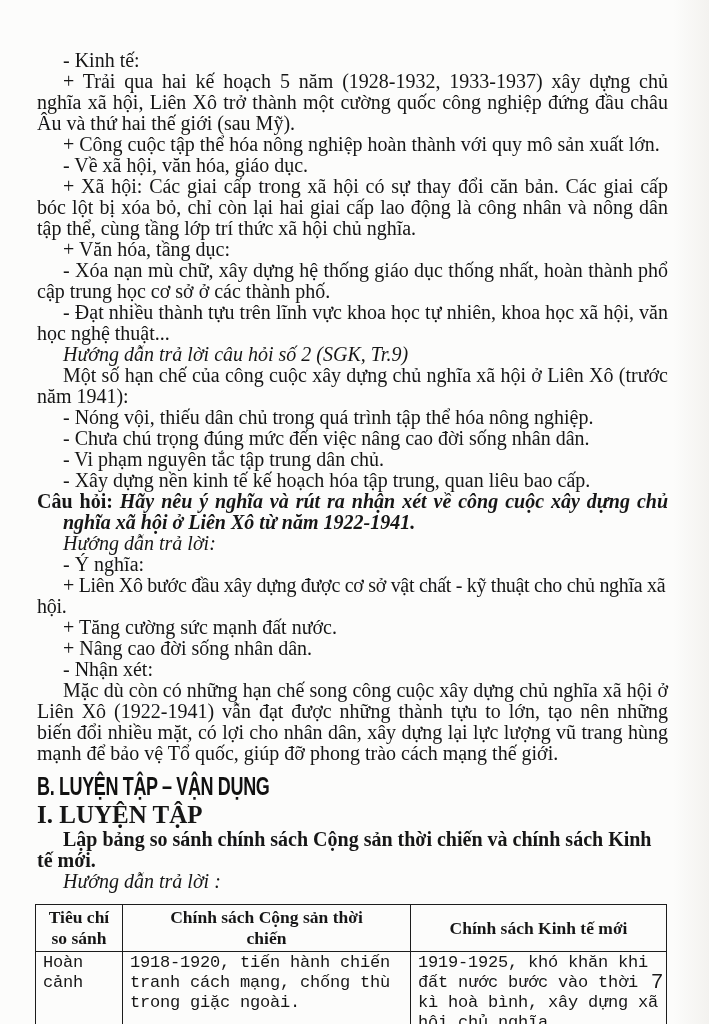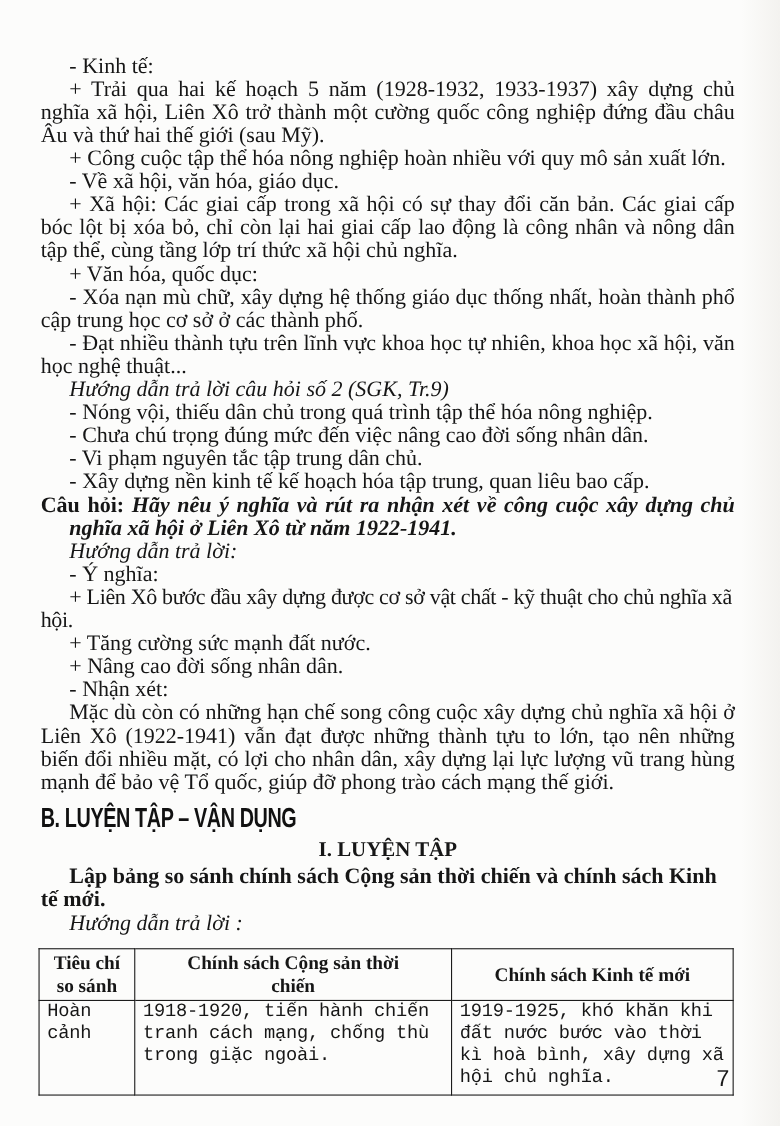--- a/index.html
+++ b/index.html
@@ -45,23 +45,22 @@
     font-size:25px;
     letter-spacing:-0.5px;
     transform:scaleX(0.72);
     transform-origin:0 60%;
     white-space:nowrap;
     color:#111;
   }
   .heading-i{
     margin:2px 0 3px 0;
     font-weight:bold;
-    font-size:19px;
+    font-size:25px;
     line-height:23px;
-    text-align:center;
   }
   .task{font-weight:bold;}
   .cmp-table{
     border-collapse:collapse;
     table-layout:fixed;
     width:631px;
     margin-top:12px;
     margin-left:-2px;
   }
   .cmp-table col.c1{width:87px;}
@@ -97,27 +96,28 @@
     color:#1a1a1a;
   }
 </style>
 </head>
 <body>
 
 <div class="page">
 
   <p class="para">- Kinh tế:</p>
   <p class="para just">+ Trải qua hai kế hoạch 5 năm (1928-1932, 1933-1937) xây dựng chủ nghĩa xã hội, Liên Xô trở thành một cường quốc công nghiệp đứng đầu châu Âu và thứ hai thế giới (sau Mỹ).</p>
-  <p class="para">+ Công cuộc tập thể hóa nông nghiệp hoàn nhiều với quy mô sản xuất lớn.</p>
+  <p class="para">+ Công cuộc tập thể hóa nông nghiệp hoàn thành với quy mô sản xuất lớn.</p>
   <p class="para">- Về xã hội, văn hóa, giáo dục.</p>
   <p class="para just">+ Xã hội: Các giai cấp trong xã hội có sự thay đổi căn bản. Các giai cấp bóc lột bị xóa bỏ, chỉ còn lại hai giai cấp lao động là công nhân và nông dân tập thể, cùng tầng lớp trí thức xã hội chủ nghĩa.</p>
-  <p class="para">+ Văn hóa, quốc dục:</p>
+  <p class="para">+ Văn hóa, tầng dục:</p>
   <p class="para just">- Xóa nạn mù chữ, xây dựng hệ thống giáo dục thống nhất, hoàn thành phổ cập trung học cơ sở ở các thành phố.</p>
   <p class="para just">- Đạt nhiều thành tựu trên lĩnh vực khoa học tự nhiên, khoa học xã hội, văn học nghệ thuật...</p>
   <p class="para guide">Hướng dẫn trả lời câu hỏi số 2 (SGK, Tr.9)</p>
+  <p class="para just">Một số hạn chế của công cuộc xây dựng chủ nghĩa xã hội ở Liên Xô (trước năm 1941):</p>
   <p class="para">- Nóng vội, thiếu dân chủ trong quá trình tập thể hóa nông nghiệp.</p>
   <p class="para">- Chưa chú trọng đúng mức đến việc nâng cao đời sống nhân dân.</p>
   <p class="para">- Vi phạm nguyên tắc tập trung dân chủ.</p>
   <p class="para">- Xây dựng nền kinh tế kế hoạch hóa tập trung, quan liêu bao cấp.</p>
 
   <p class="para question"><span class="q-label">Câu hỏi: </span><span class="q-text">Hãy nêu ý nghĩa và rút ra nhận xét về công cuộc xây dựng chủ nghĩa xã hội ở Liên Xô từ năm 1922-1941.</span></p>
 
   <p class="para guide">Hướng dẫn trả lời:</p>
   <p class="para">- Ý nghĩa:</p>
   <p class="para tight">+ Liên Xô bước đầu xây dựng được cơ sở vật chất - kỹ thuật cho chủ nghĩa xã hội.</p>

